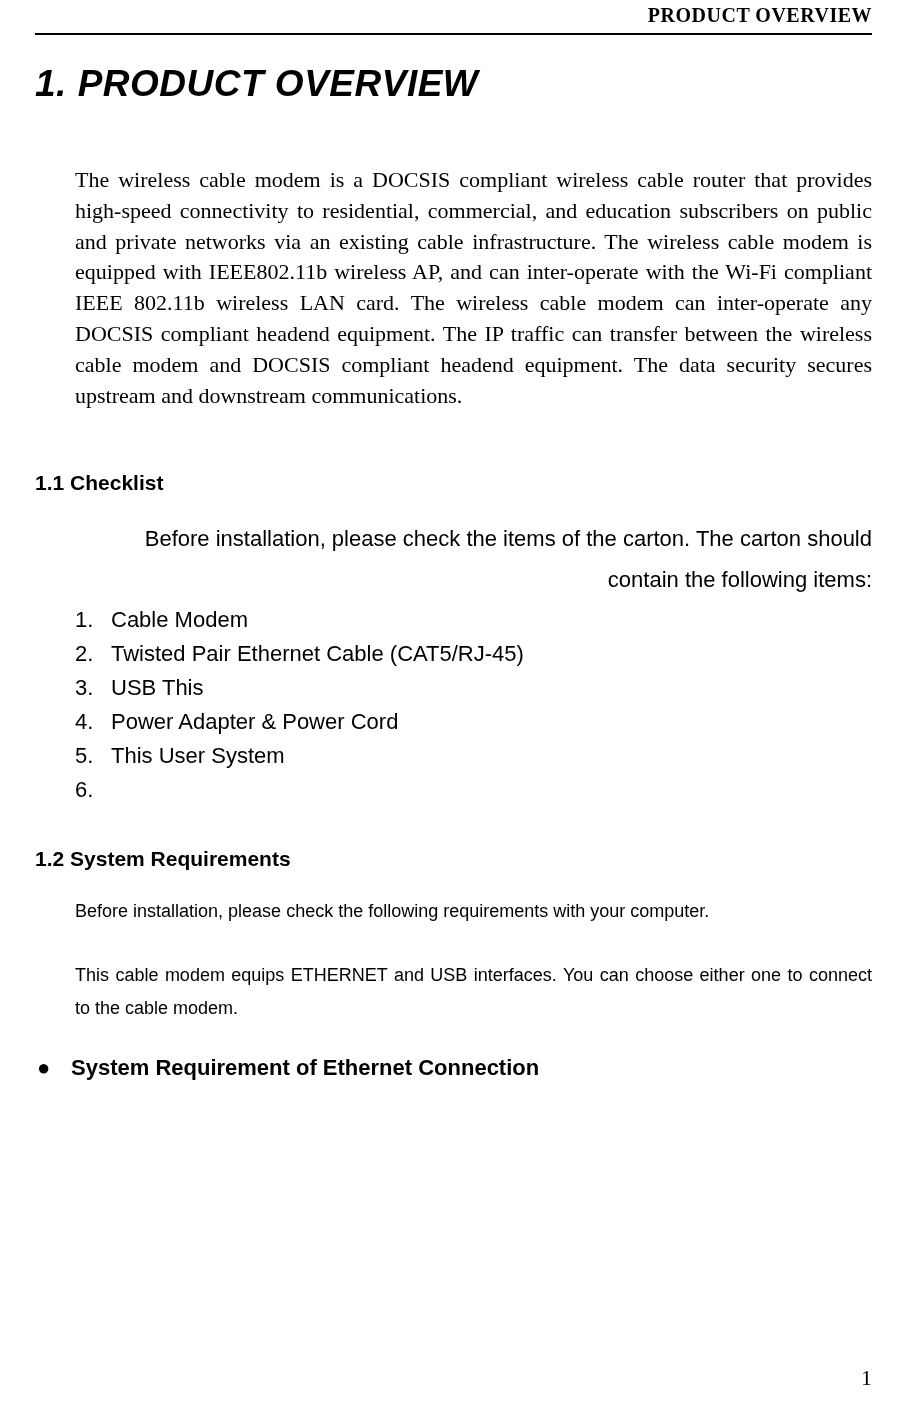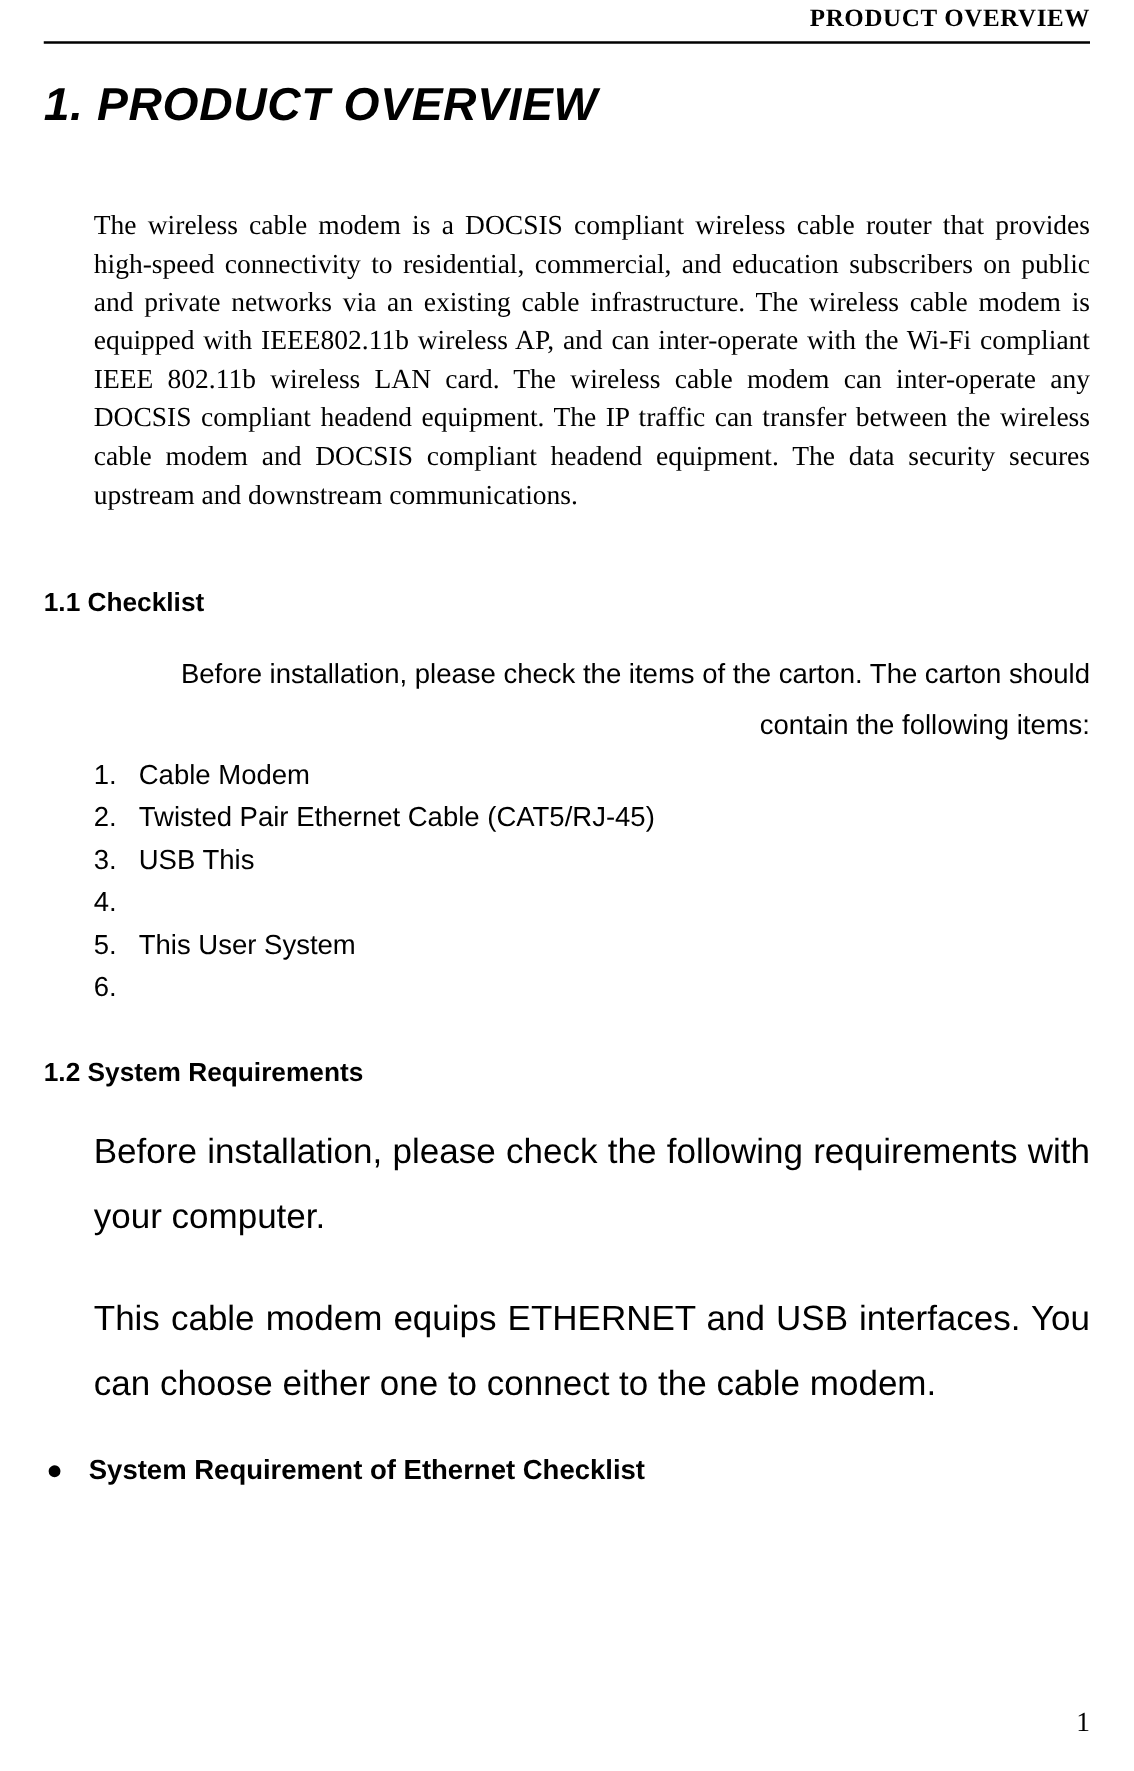--- a/index.html
+++ b/index.html
@@ -65,21 +65,21 @@
       line-height: 1.55;
     }
     .checklist-item {
       display: flex;
     }
     .checklist-num {
       width: 36px;
       flex-shrink: 0;
     }
     .sysreq-text {
-      font-size: 28px;
+      font-size: 18px;
       line-height: 1.85;
       text-align: justify;
       margin-left: 40px;
       margin-bottom: 30px;
     }
     .bullet-row {
       display: flex;
       align-items: center;
       margin-top: 10px;
     }
@@ -126,34 +126,35 @@
   <div class="checklist-item">
     <span class="checklist-num">2.</span>
     <span>Twisted Pair Ethernet Cable (CAT5/RJ-45)</span>
   </div>
   <div class="checklist-item">
     <span class="checklist-num">3.</span>
     <span>USB This</span>
   </div>
   <div class="checklist-item">
     <span class="checklist-num">4.</span>
+    <span>Power Adapter &amp; Power Cord</span>
   </div>
   <div class="checklist-item">
     <span class="checklist-num">5.</span>
     <span>This User System</span>
   </div>
   <div class="checklist-item">
     <span class="checklist-num">6.</span>
   </div>
 </div>
 
 <h2 class="h2">1.2 System Requirements</h2>
 
 <p class="sysreq-text">Before installation, please check the following requirements with your computer.</p>
 
 <p class="sysreq-text">This cable modem equips ETHERNET and USB interfaces. You can choose either one to connect to the cable modem.</p>
 
 <div class="bullet-row">
   <span class="bullet">●</span>
-  <span class="bullet-label">System Requirement of Ethernet Checklist</span>
+  <span class="bullet-label">System Requirement of Ethernet Connection</span>
 </div>
 
 <div class="page-number">1</div>
 
 </body></html>

